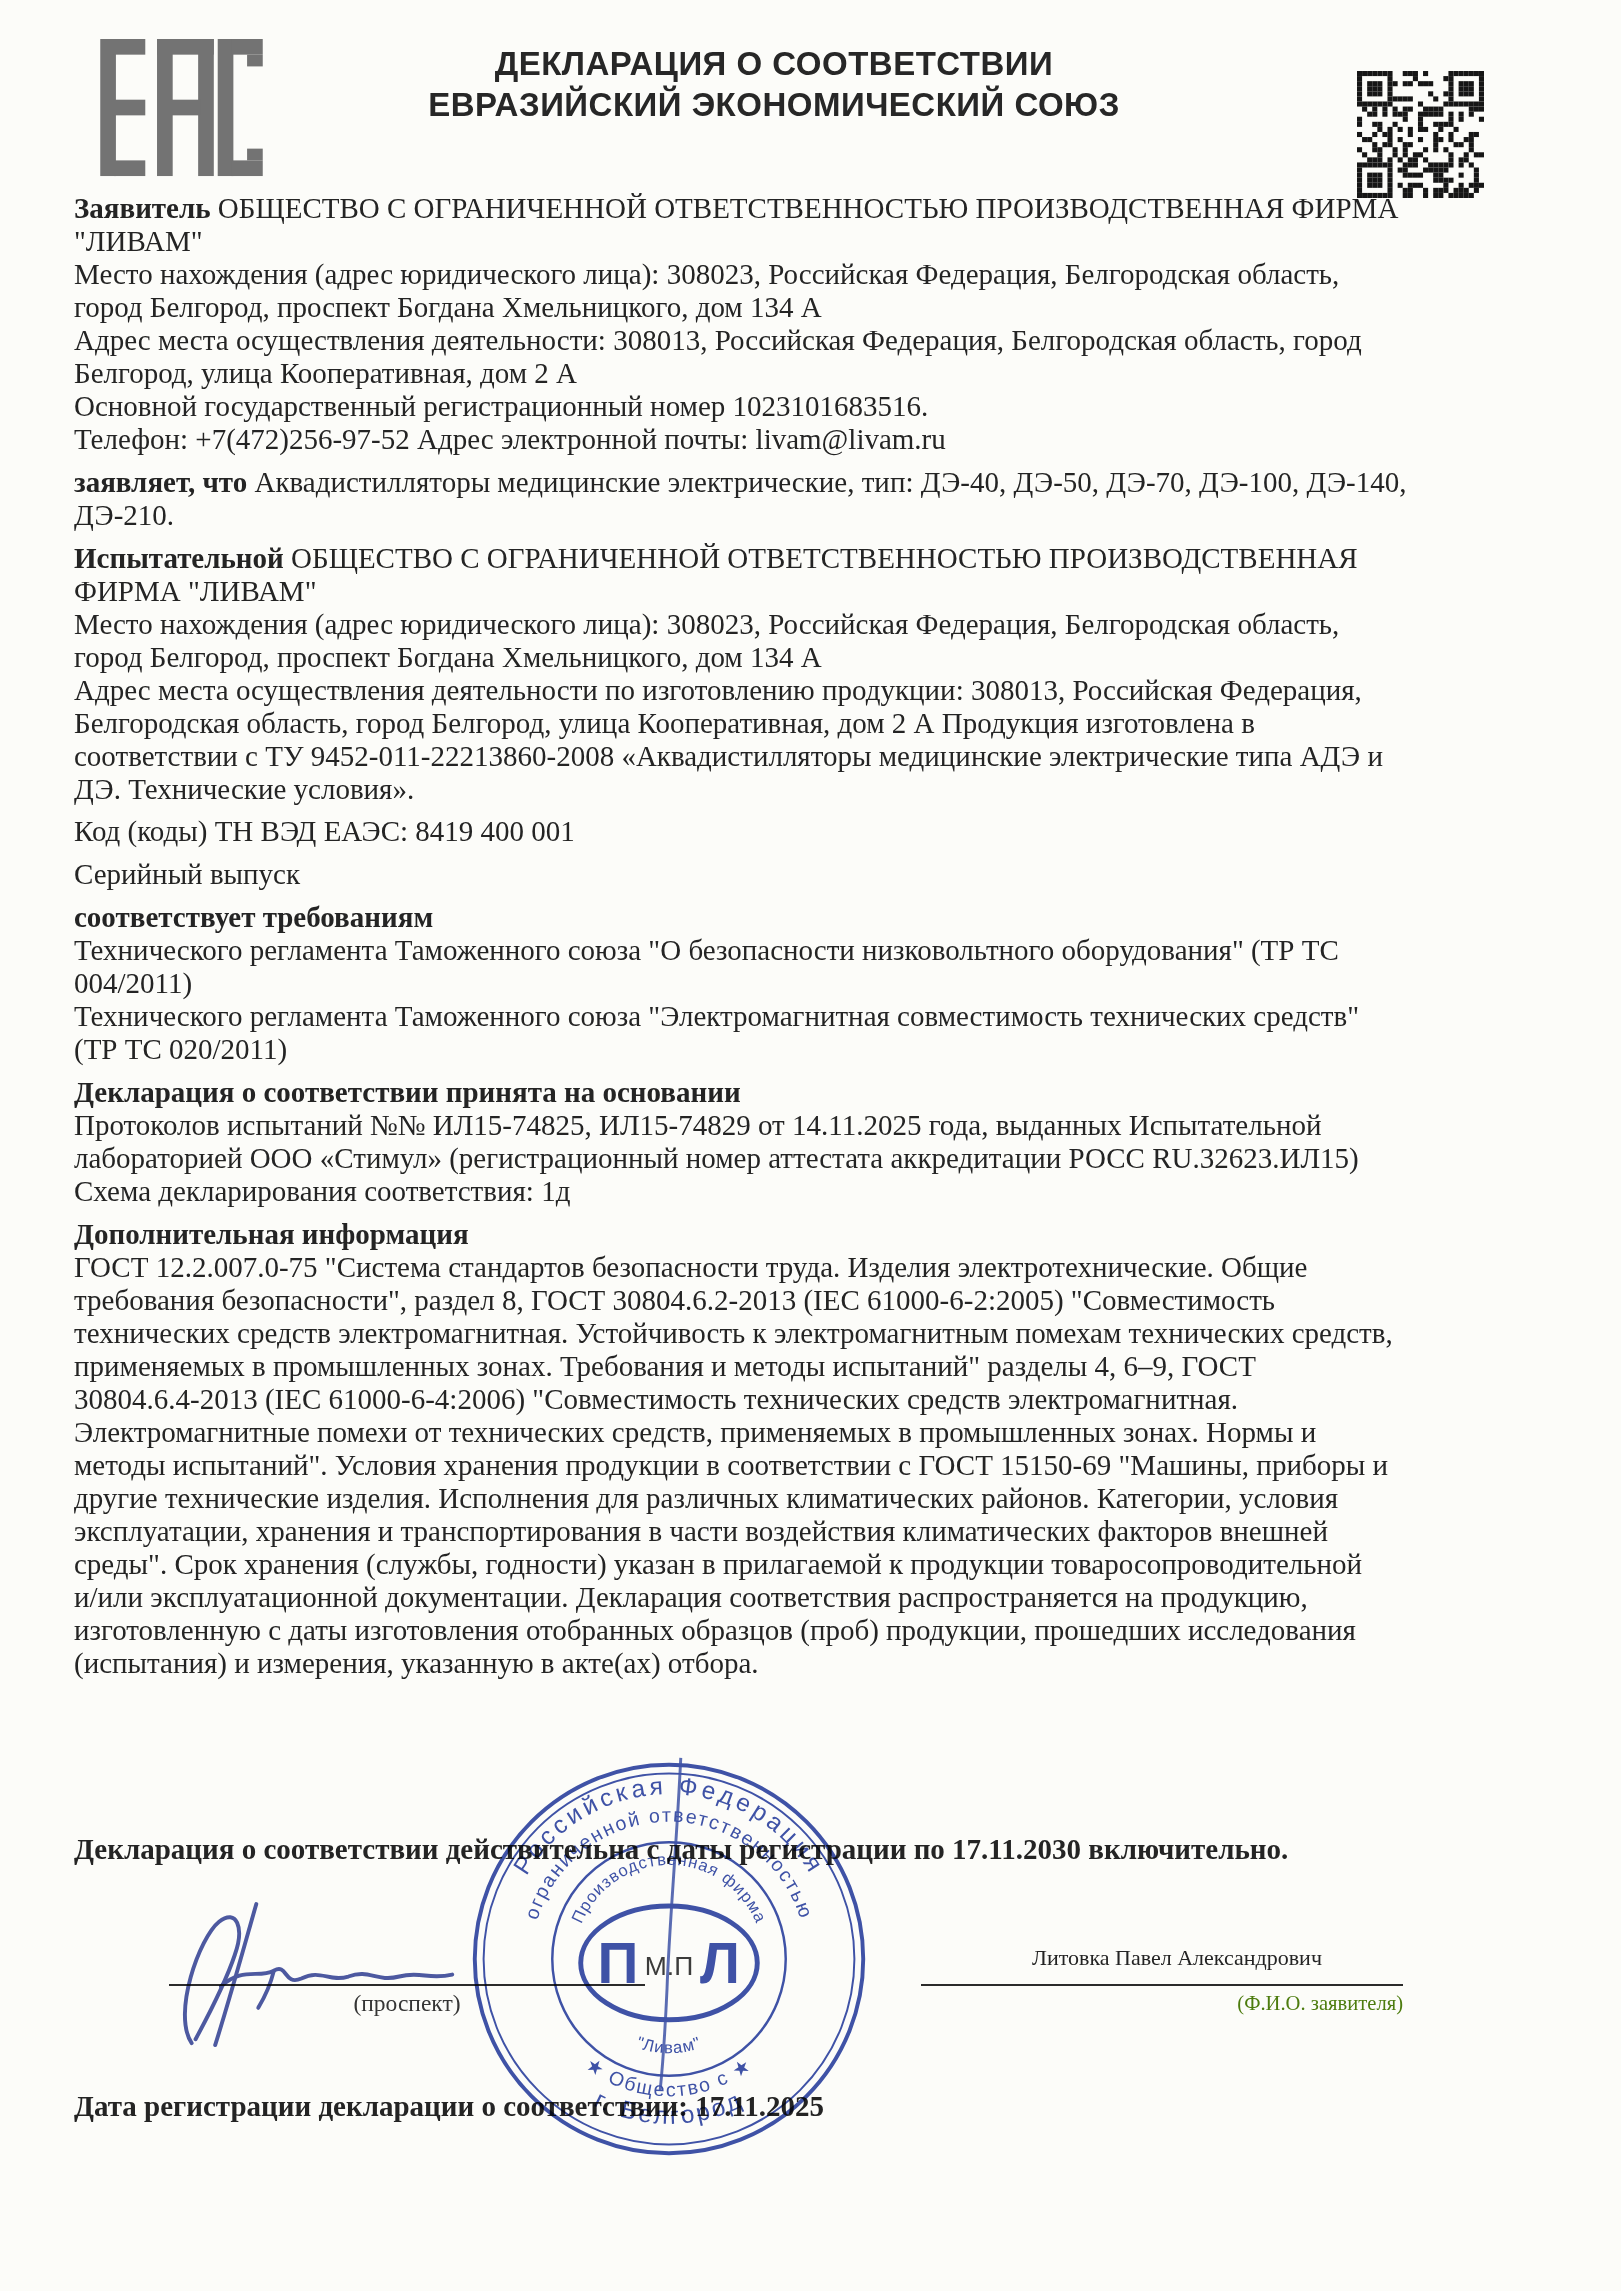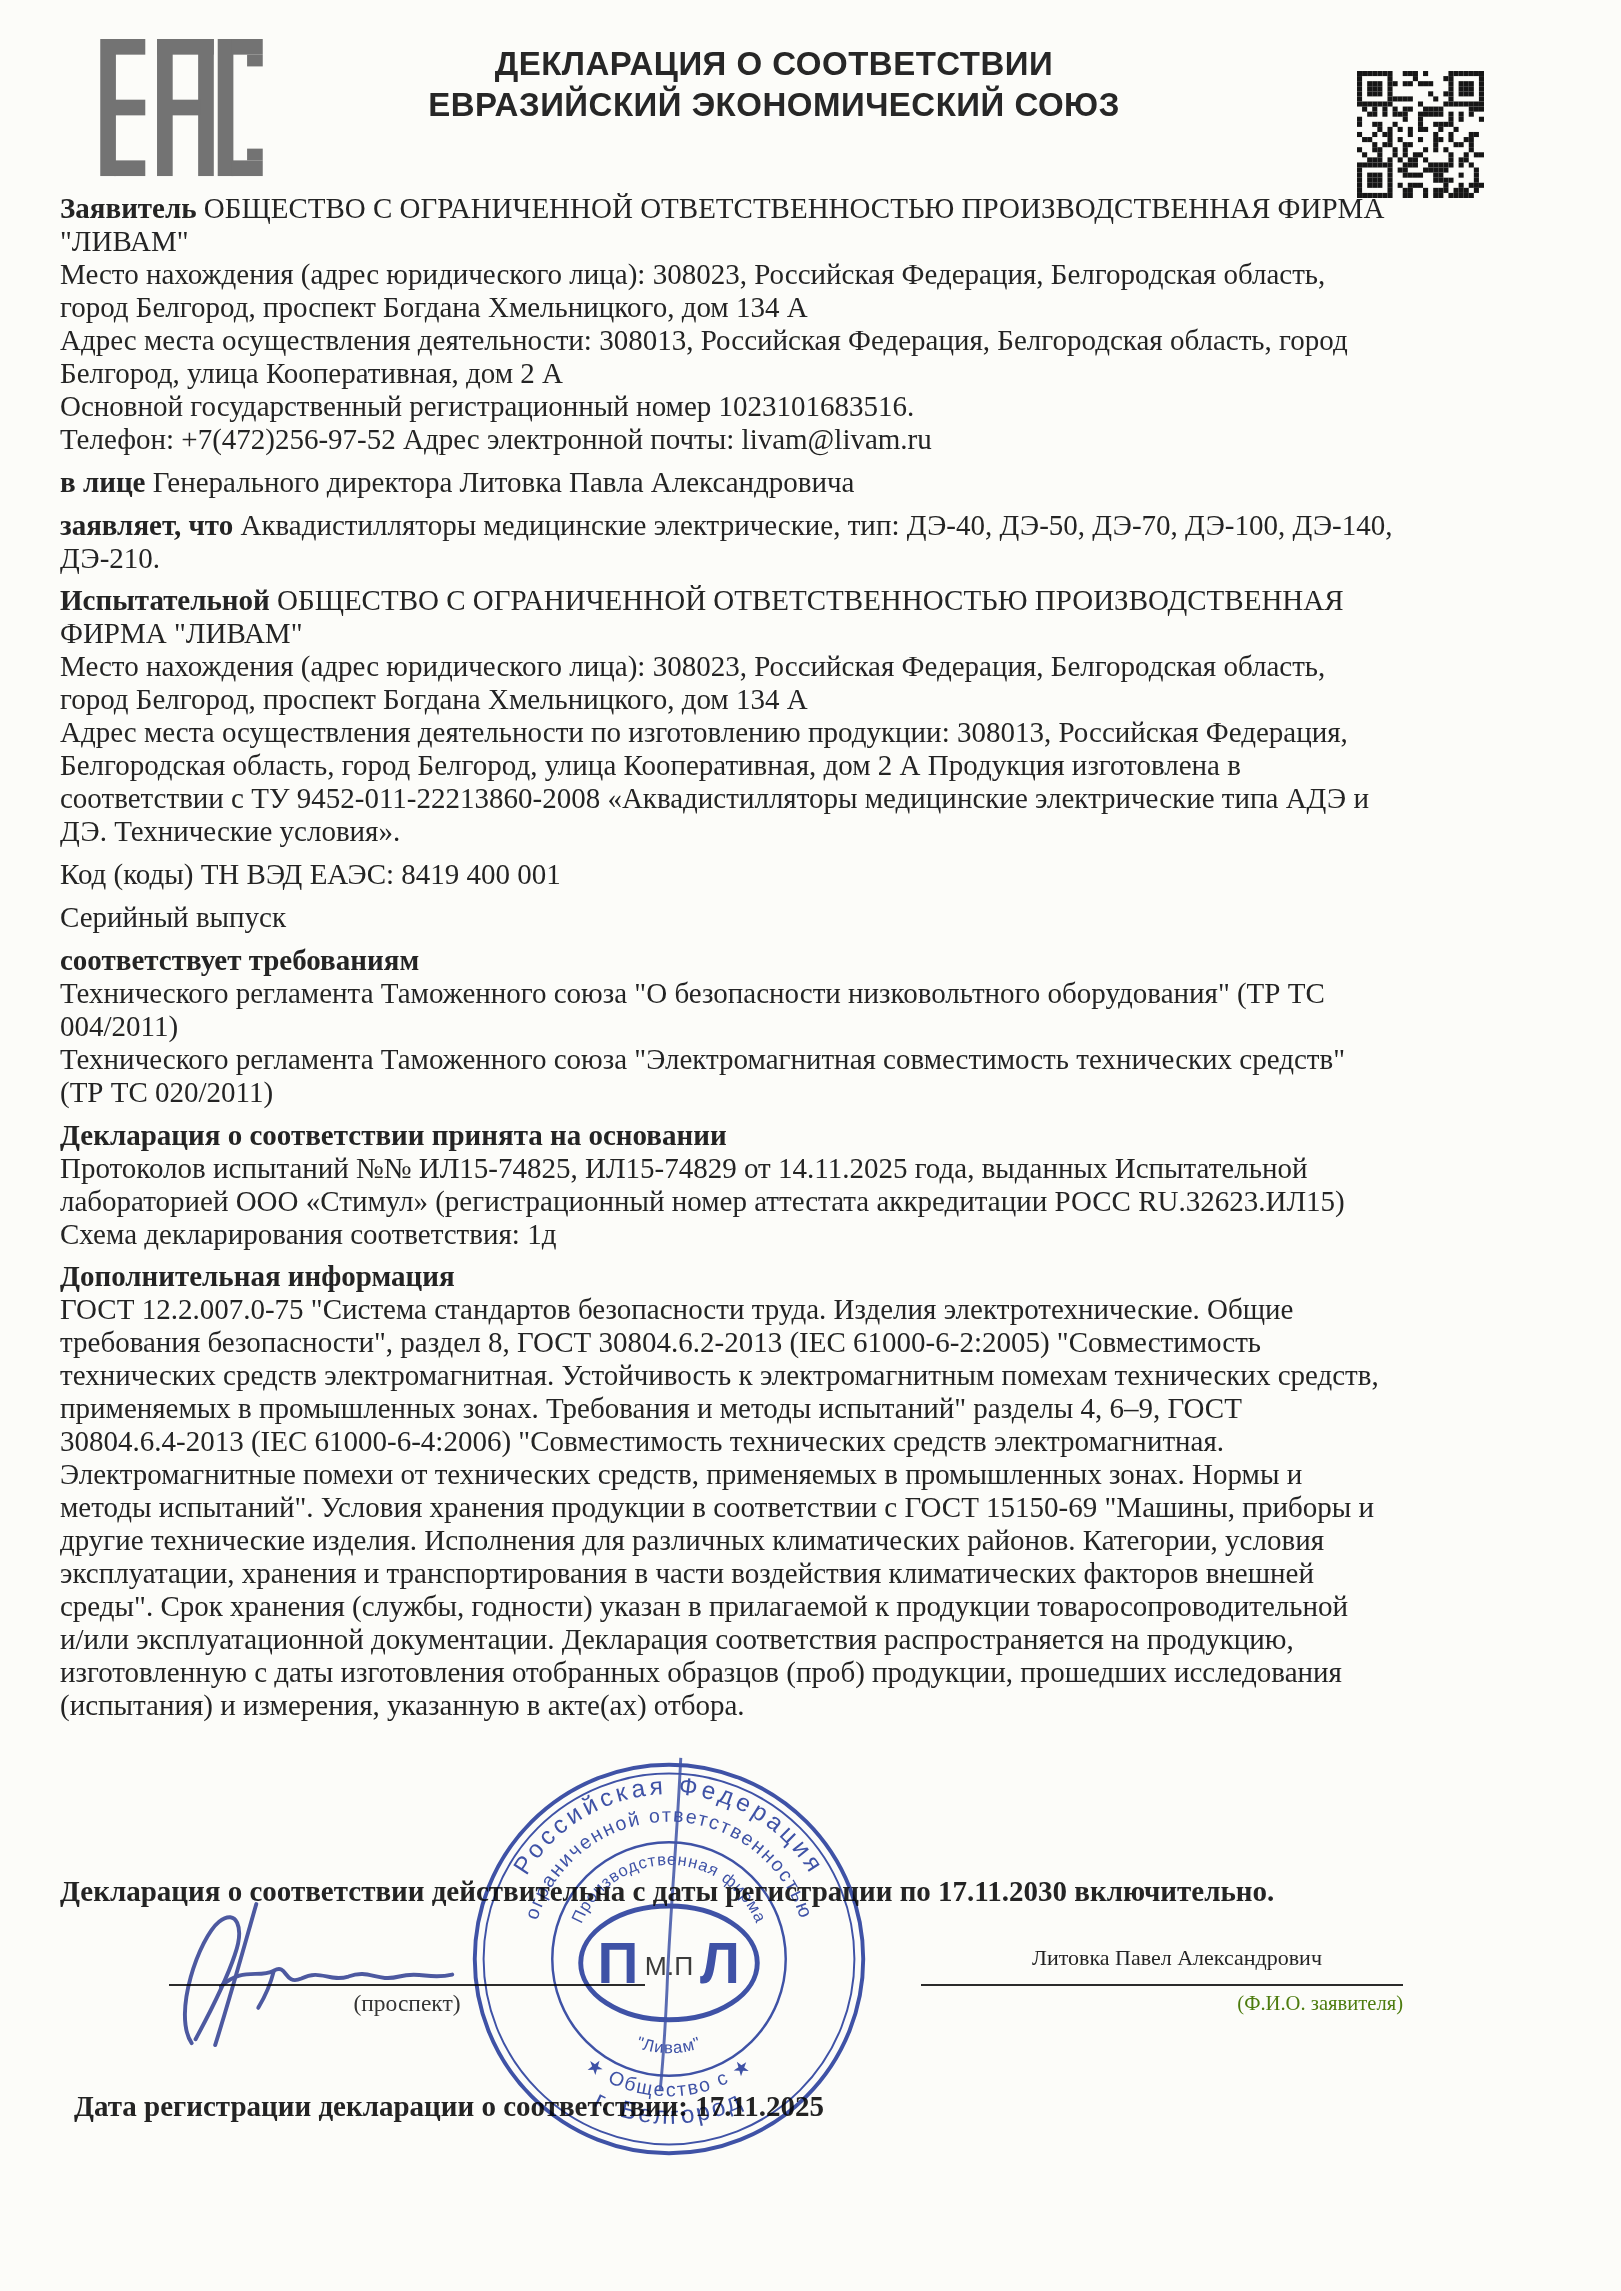--- a/index.html
+++ b/index.html
@@ -11,21 +11,21 @@
   
   .eac { position:absolute; left:100px; top:39px; }
   .title {
     position:absolute; left:323px; top:43px; width:902px; text-align:center;
     font-family:"Liberation Sans", sans-serif; font-weight:bold;
     font-size:33px; line-height:41px; color:#272727; letter-spacing:0.5px;
   }
   .qr { position:absolute; left:1357px; top:71px; }
   
   .body-block {
-    position:absolute; left:60px; top:192px; width:1480px;
+    position:absolute; left:74px; top:192px; width:1480px;
     font-size:29px; line-height:33px;
   }
   .para { margin:0; white-space:pre-line; }
   .para b { font-weight:bold; }
   .para.gap { margin-top:9.8px; }
   .para.bold { font-weight:bold; }
   .para.big-gap { margin-top:153px; }
   
   .sig-line  { position:absolute; left:169px; top:1984px; width:476px; border-top:2px solid #2b2b2b; }
   .sig-label { position:absolute; left:169px; top:1990px; width:476px; text-align:center; font-size:23.5px; color:#353535; }
@@ -361,21 +361,20 @@
 
   <div class="body-block">
       <p class="para"><b>Заявитель</b> <span>ОБЩЕСТВО С ОГРАНИЧЕННОЙ ОТВЕТСТВЕННОСТЬЮ ПРОИЗВОДСТВЕННАЯ ФИРМА
 "ЛИВАМ"</span></p>
       <p class="para"><span>Место нахождения (адрес юридического лица): 308023, Российская Федерация, Белгородская область,
 город Белгород, проспект Богдана Хмельницкого, дом 134 А
 Адрес места осуществления деятельности: 308013, Российская Федерация, Белгородская область, город
 Белгород, улица Кооперативная, дом 2 А
 Основной государственный регистрационный номер 1023101683516.
 Телефон: +7(472)256-97-52 Адрес электронной почты: livam@livam.ru</span></p>
-      <p class="para gap"><b>в лице</b> <span>Генерального директора Литовка Павла Александровича</span></p>
       <p class="para gap"><b>заявляет, что</b> <span>Аквадистилляторы медицинские электрические, тип: ДЭ-40, ДЭ-50, ДЭ-70, ДЭ-100, ДЭ-140,
 ДЭ-210.</span></p>
       <p class="para gap"><b>Испытательной</b> <span>ОБЩЕСТВО С ОГРАНИЧЕННОЙ ОТВЕТСТВЕННОСТЬЮ ПРОИЗВОДСТВЕННАЯ
 ФИРМА "ЛИВАМ"</span></p>
       <p class="para"><span>Место нахождения (адрес юридического лица): 308023, Российская Федерация, Белгородская область,
 город Белгород, проспект Богдана Хмельницкого, дом 134 А
 Адрес места осуществления деятельности по изготовлению продукции: 308013, Российская Федерация,
 Белгородская область, город Белгород, улица Кооперативная, дом 2 А Продукция изготовлена в
 соответствии с ТУ 9452-011-22213860-2008 «Аквадистилляторы медицинские электрические типа АДЭ и
 ДЭ. Технические условия».</span></p>

